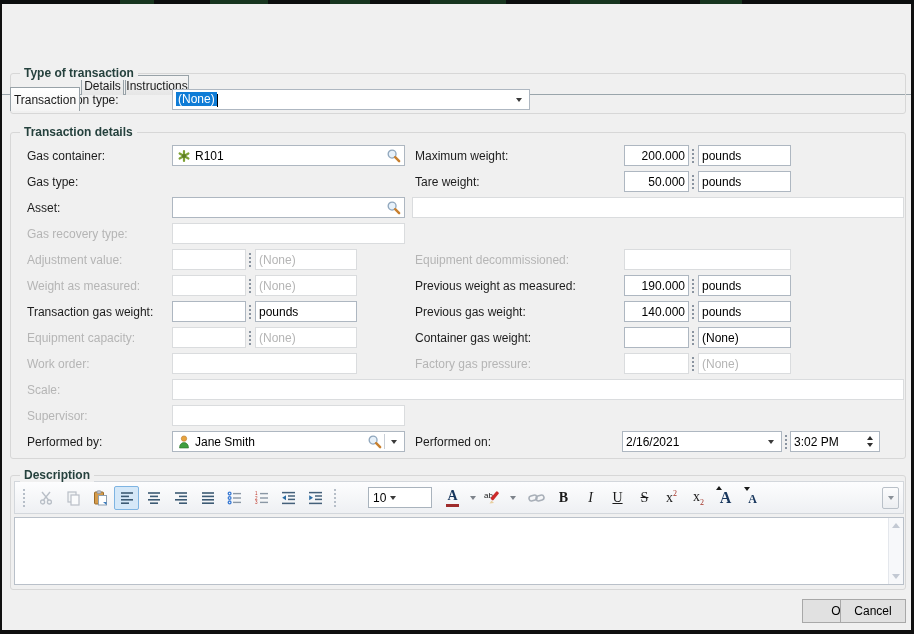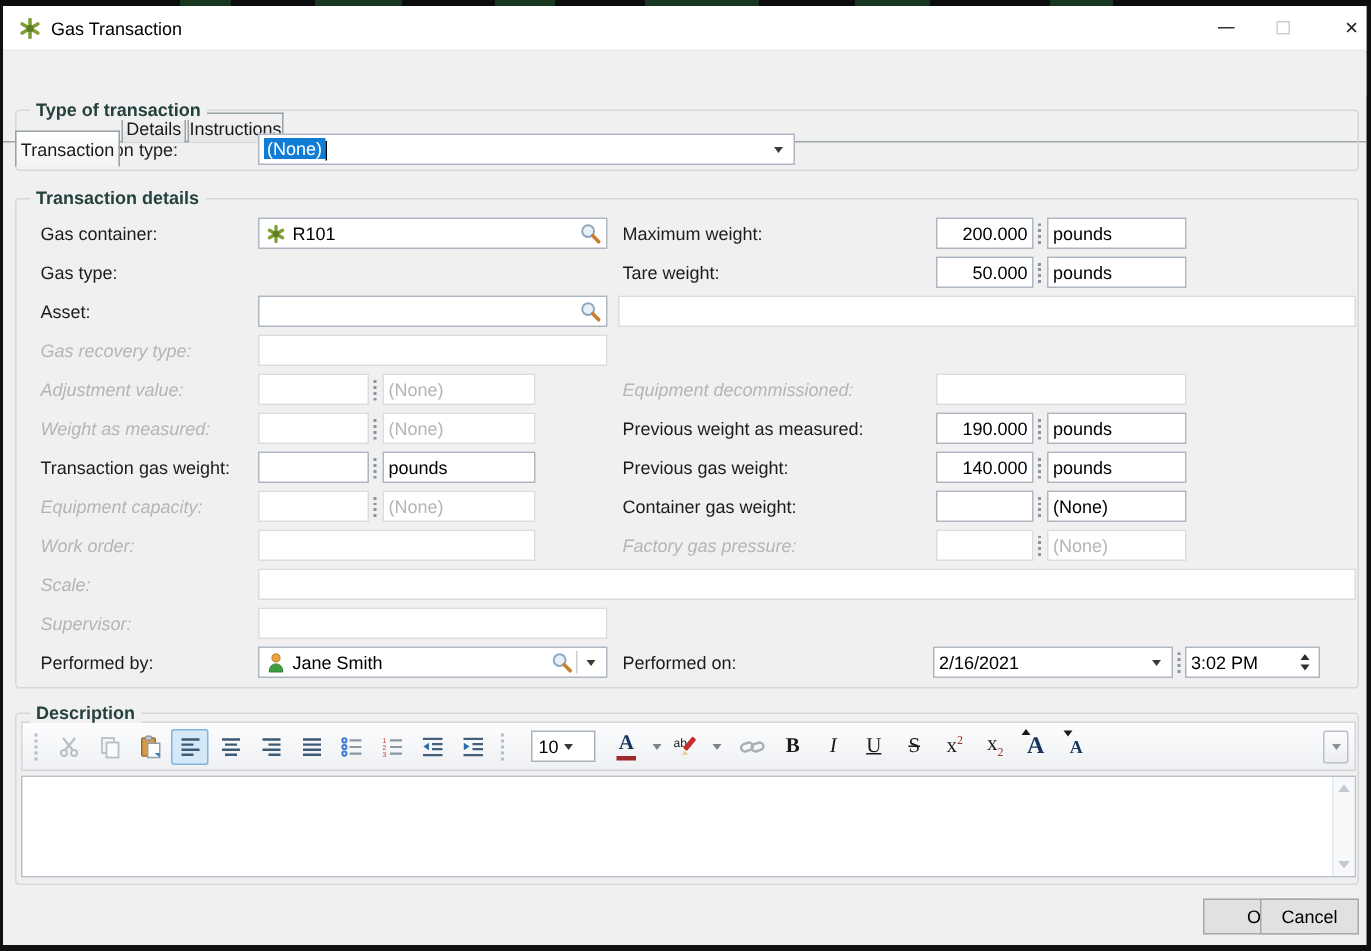--- a/index.html
+++ b/index.html
@@ -17,21 +17,21 @@
   #tabstrip { position:absolute; left:0; top:31px; width:100%; height:29px; background:#f0f0f0; }
   #tabline { position:absolute; left:0; top:59px; width:100%; height:1px; background:#9aa5ab; }
   .tab { position:absolute; font-size:12px; color:#1a1a1a; display:flex; align-items:center; justify-content:center; border:1px solid #98a2a8; border-bottom:none; background:linear-gradient(#f4f4f4,#e6e6e6); }
   .tab.active { top:36px; height:24px; background:linear-gradient(#ffffff,#f4f4f4); z-index:3;margin-top:16px; }
   .tab.inactive { top:40px; height:20px; }
   
   .group { position:absolute; border:1px solid #d7d7d7; border-radius:3px; }
   .gcap { position:absolute; font-size:12px; font-weight:bold; color:#25413d; background:#f0f0f0; padding:0 4px; z-index:2; white-space:nowrap; }
   
   .lbl { position:absolute; font-size:12px; color:#1c1c1c; white-space:nowrap; }
-  .lbl.dis { color:#b5b5b5;font-style:italic; }
+  .lbl.dis { color:#b5b5b5; }
   .fld { position:absolute; height:21px; background:#fff; border:1px solid #aeb7c1; display:flex; align-items:center; padding:0 3px; font-size:12px; color:#000; }
   .fld.dis { border-color:#dadcde; color:#b5b5b5; }
   .fld .grow { flex:1; overflow:hidden; white-space:nowrap; }
   .fld .num { flex:1; text-align:right; white-space:nowrap; }
   .icon16 { width:16px; height:16px; flex:0 0 16px; margin-right:3px; }
   .mag { width:15px; height:15px; flex:0 0 15px; margin-left:2px; }
   .arrowzone { flex:0 0 14px; display:flex; align-items:center; justify-content:center; height:100%; }
   .tri-down { width:0; height:0; border-left:4px solid transparent; border-right:4px solid transparent; border-top:4px solid #3a3a3a; }
   .tri-down.sm { border-left-width:3px; border-right-width:3px; border-top-width:4px; }
   .vsep { width:1px; height:15px; background:#c8ced6; margin:0 2px; }
@@ -65,38 +65,20 @@
     <div class="gseg" style="left:120px;width:34px"></div>
     <div class="gseg" style="left:210px;width:58px"></div>
     <div class="gseg" style="left:330px;width:40px"></div>
     <div class="gseg" style="left:430px;width:76px"></div>
     <div class="gseg" style="left:570px;width:50px"></div>
     <div class="gseg" style="left:700px;width:42px"></div>
   </div>
 
   <div id="win">
 
-    <div id="titlebar">
-      <svg id="app-icon" viewBox="0 0 16 16">
-        <line x1="8" y1="2" x2="8" y2="14" stroke="#7da035" stroke-width="2.4" stroke-linecap="round"></line>
-        <line x1="2.8" y1="5" x2="13.2" y2="11" stroke="#7da035" stroke-width="2.4" stroke-linecap="round"></line>
-        <line x1="2.8" y1="11" x2="13.2" y2="5" stroke="#7da035" stroke-width="2.4" stroke-linecap="round"></line>
-        <circle cx="8" cy="8" r="2.4" fill="#5d7d26"></circle>
-      </svg>
-      <span id="title-text">Gas Transaction</span>
-      <div class="caption-btn" style="right:78px">
-        <div style="width:11px;height:1px;background:#333"></div>
-      </div>
-      <div class="caption-btn" style="right:40px">
-        <div style="width:9px;height:9px;border:1px solid #cfcfcf"></div>
-      </div>
-      <div class="caption-btn" style="right:-6px">
-        <span style="font-size:15px;color:#222">×</span>
-      </div>
-    </div>
 
     <div id="tabstrip">
       <div id="tabline"></div>
       <div class="tab active" style="left:8px;width:70px">
         <span>Transaction</span>
       </div>
       <div class="tab inactive" style="left:79px;width:43px">
         <span>Details</span>
       </div>
       <div class="tab inactive" style="left:123px;width:64px">
@@ -408,21 +390,21 @@
           <g stroke="#44607a" stroke-width="1.5">
               <line x1="1" y1="1.6" x2="14" y2="1.6"></line>
               <line x1="7" y1="5" x2="14" y2="5"></line>
               <line x1="7" y1="8.4" x2="14" y2="8.4"></line>
               <line x1="1" y1="12.4" x2="14" y2="12.4"></line>
             </g>
           <path d="M1.2 4.2 L5 6.7 L1.2 9.2 Z" fill="#2e6da4"></path>
         </svg>
       </div>
       <div class="grip"></div>
-      <div class="combo" style="width:43px;margin-left:10px">
+      <div class="combo" style="width:64px;margin-left:24px">
         <span class="grow">10</span>
         <span class="arrowzone">
             <span class="tri-down sm"></span>
           </span>
       </div>
       <div class="tbtn" style="margin-left:6px">
         <div style="display:flex;flex-direction:column;align-items:center;line-height:1">
           <span class="serifch" style="font-weight:bold;color:#17365d">A</span>
           <div style="width:13px;height:3px;background:#9e2b2b;margin-top:1px"></div>
         </div>

